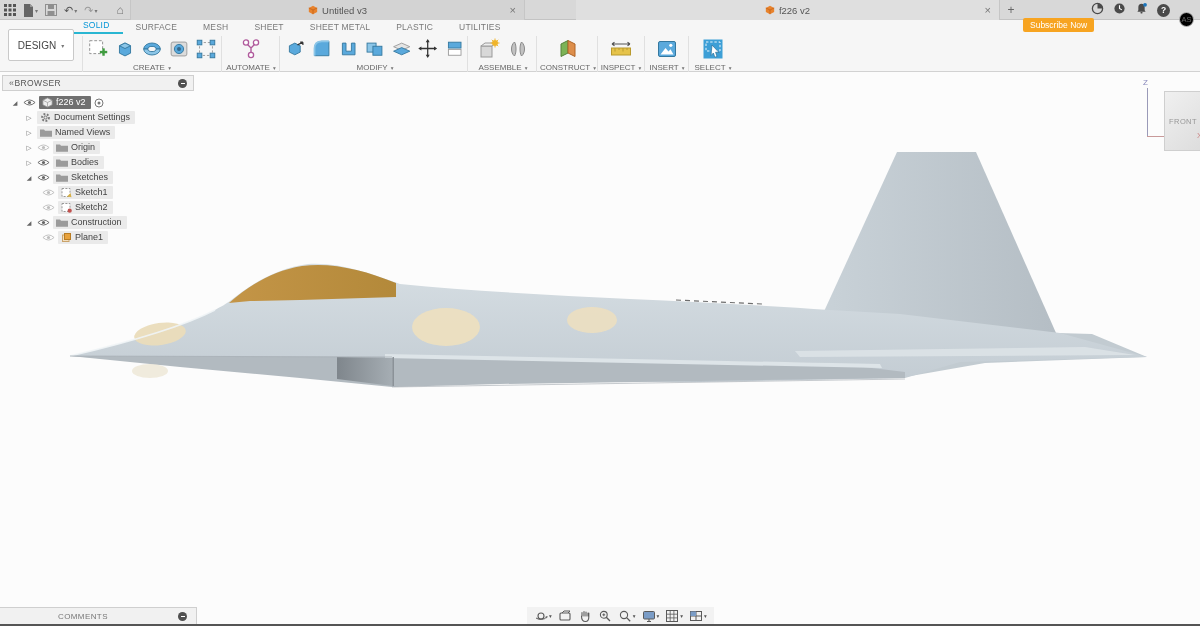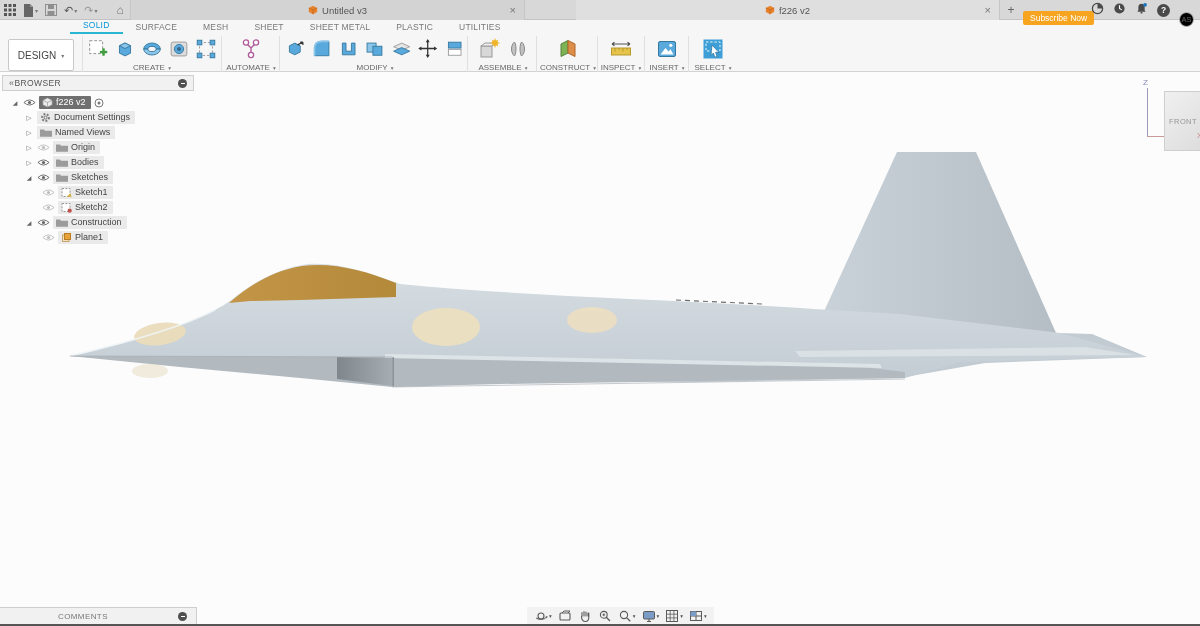--- a/index.html
+++ b/index.html
@@ -20,35 +20,35 @@
   .mini-caret { font-size:6px; color:#777; margin-left:1px; }
   .doc-tab { position:absolute; top:0; height:20px; display:flex; align-items:center; justify-content:center;
     font-size:9.5px; color:#555; }
   .doc-tab .tab-title { display:flex; align-items:center; gap:4px; }
   .doc-tab .close { position:absolute; right:8px; top:0; height:20px; display:flex; align-items:center;
     font-size:11px; color:#777; }
   .tab-1 { left:130px; width:395px; background:#d3d3d3; border-left:1px solid #c6c6c6; border-right:1px solid #c6c6c6;padding-left:20px; }
   .tab-2 { left:576px; width:424px; background:#dfdfdf; border-right:1px solid #c6c6c6; }
   .new-tab { position:absolute; left:1003px; top:2px; width:16px; height:16px; display:flex; align-items:center;
     justify-content:center; font-size:12px; color:#666; }
-  .subscribe { position:absolute; left:1023px; top:11px; height:14px; padding:0 7px; background:#f7a421;
+  .subscribe { position:absolute; left:1023px; top:18px; height:14px; padding:0 7px; background:#f7a421;
     border-radius:2px; color:#fff; font-size:8.5px; display:flex; align-items:center; }
   .tb-right { position:absolute; right:6px; top:0; height:20px; display:flex; align-items:center; gap:9px; }
   .avatar { width:15px; height:15px; border-radius:50%; background:#000000; color:#666; font-size:7.5px;
     display:flex; align-items:center; justify-content:center; border:1px solid #bbb;margin-top:19px; }
   .help-circle { width:13px; height:13px; border-radius:50%; background:#4a4a4a; color:#fff; font-size:8.5px;
     display:flex; align-items:center; justify-content:center; font-weight:bold; }
 
   
   .ribbon { position:absolute; top:20px; left:0; right:0; height:52px; background:#f6f6f6;
     border-bottom:1px solid #d2d2d2; z-index:40; }
   .ribbon-tabs { position:absolute; top:0; left:70px; height:14px; display:flex;align-items:flex-end; }
   .rtab { padding:0 13px; font-size:8.5px; letter-spacing:.2px; color:#787878; line-height:13px; }
   .rtab.active { color:#0696d7; border-bottom:2px solid #29b6d2; }
-  .design-btn { position:absolute; left:8px; top:19px; width:66px; height:32px; background:#fff;
+  .design-btn { position:absolute; left:8px; top:9px; width:66px; height:32px; background:#fff;
     border:1px solid #c9c9c9; border-radius:2px; display:flex; align-items:center; justify-content:center;
     gap:4px; font-size:10px; color:#444; }
   .tool-group { position:absolute; top:15px; height:38px; }
   .tg-icons { display:flex; align-items:center; justify-content:center; gap:3px; height:27px; }
   .tg-label { text-align:center; font-size:8px; color:#666; margin-top:1px; white-space:nowrap; }
   .tg-label .mini-caret { font-size:5.5px; }
   .sep { position:absolute; top:16px; width:1px; height:36px; background:#e0e0e0; }
   .ticon { display:block; }
 
   

